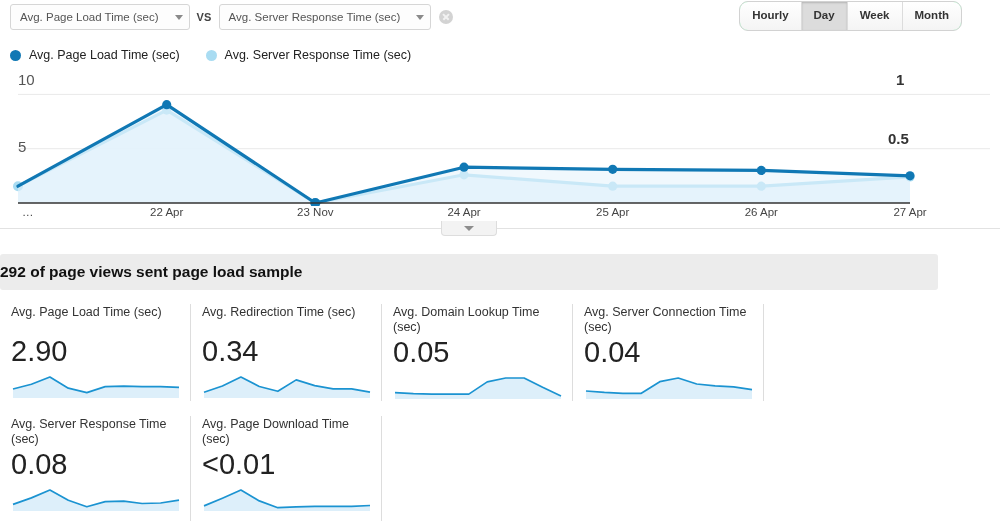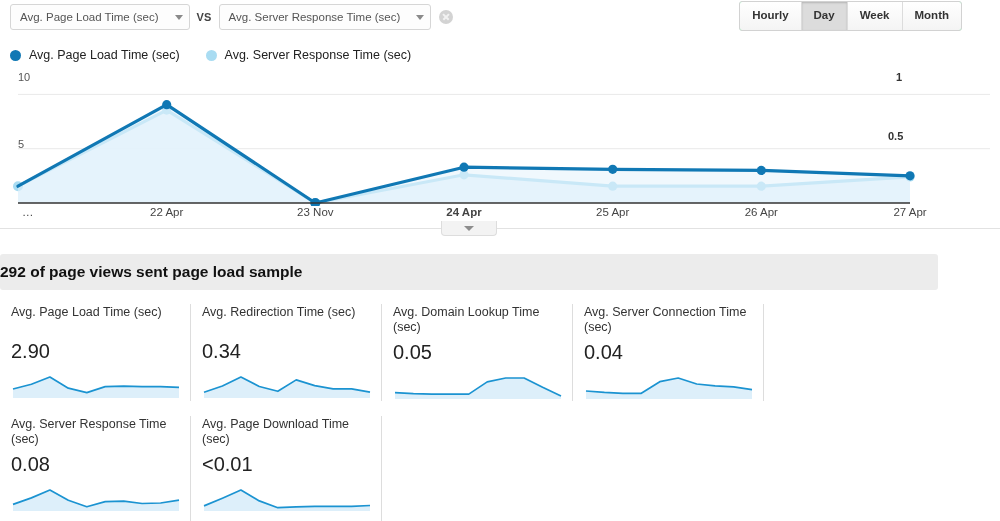--- a/index.html
+++ b/index.html
@@ -66,21 +66,21 @@
     background: #f2f2f2;
   }
   .remove-btn::before { transform: rotate(45deg); }
   .remove-btn::after  { transform: rotate(-45deg); }
 
   .period-group {
     position: absolute;
     right: 38px; top: 1px;
     display: flex;
     border: 1px solid #d2d2d2;
-    border-radius: 3px;
+    border-radius: 9px;
     overflow: hidden;
     background: #86efac;
   }
   .period-btn {
     font-size: 11.5px;
     font-weight: bold;
     color: #333333;
     padding: 7px 12px 8px;
     border-right: 1px solid #dcdcdc;
     background: linear-gradient(#ffffff, #f4f4f4);
@@ -116,21 +116,21 @@
 
   
   .chart-wrap {
     position: relative;
     height: 170px;
     margin-top: 2px;
   }
   .chart-svg { display: block; }
   .axis-label {
     position: absolute;
-    font-size: 11px;
+    font-size: 15px;
     color: #555555;
   }
   .axis-label.right { font-weight: bold; color: #333333; }
   .xtick {
     position: absolute;
     font-size: 11.5px;
     color: #444444;
     transform: translateX(-50%);
     top: 140px;
   }
@@ -186,21 +186,21 @@
     position: relative;
   }
   .card-title {
     font-size: 12.5px;
     color: #333333;
     line-height: 15px;
     min-height: 30px;
     padding-top: 1px;
   }
   .card-value {
-    font-size: 20px;
+    font-size: 29px;
     color: #222222;
     line-height: 30px;
     font-weight: normal;
     margin-top: 2px;
   }
   .card-spark { margin-top: 6px; display: block; }
   .cards-row.row2 { margin-top: 15px; }
   .cards-row.row2 .card { height: 105px; }
 </style>
 </head>
@@ -266,21 +266,21 @@
 
   <div class="axis-label" id="lt10" style="left:18px;top:5px;">10</div>
   <div class="axis-label" id="lt5" style="left:18px;top:72px;">5</div>
   <div class="axis-label right" id="rt1" style="left:896px;top:5px;">1</div>
   <div class="axis-label right" id="rt05" style="left:888px;top:64px;">0.5</div>
 
   <div id="xticks">
       <div class="xtick" style="left: 22px; transform: none;">…</div>
       <div class="xtick" style="left: 166.667px;">22 Apr</div>
       <div class="xtick" style="left: 315.333px;">23 Nov</div>
-      <div class="xtick" style="left: 464px; font-weight: bold;">24 Apr</div>
+      <div class="xtick" style="left: 464px;">24 Apr</div>
       <div class="xtick" style="left: 612.667px;">25 Apr</div>
       <div class="xtick" style="left: 761.333px;">26 Apr</div>
       <div class="xtick" style="left: 910px;">27 Apr</div>
     </div>
 
   <div class="chart-bottom-rule"></div>
   <div class="collapse-tab"></div>
 </div>
 
 <div class="sample-banner">

